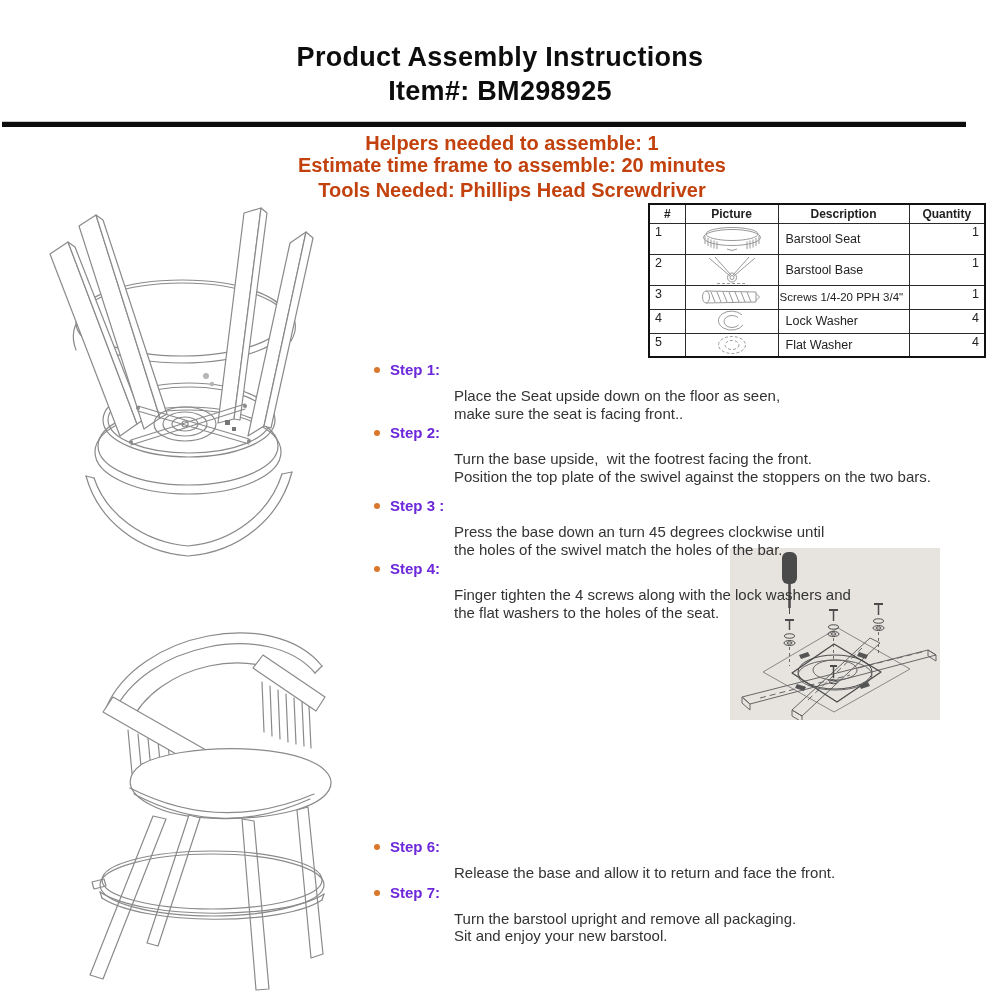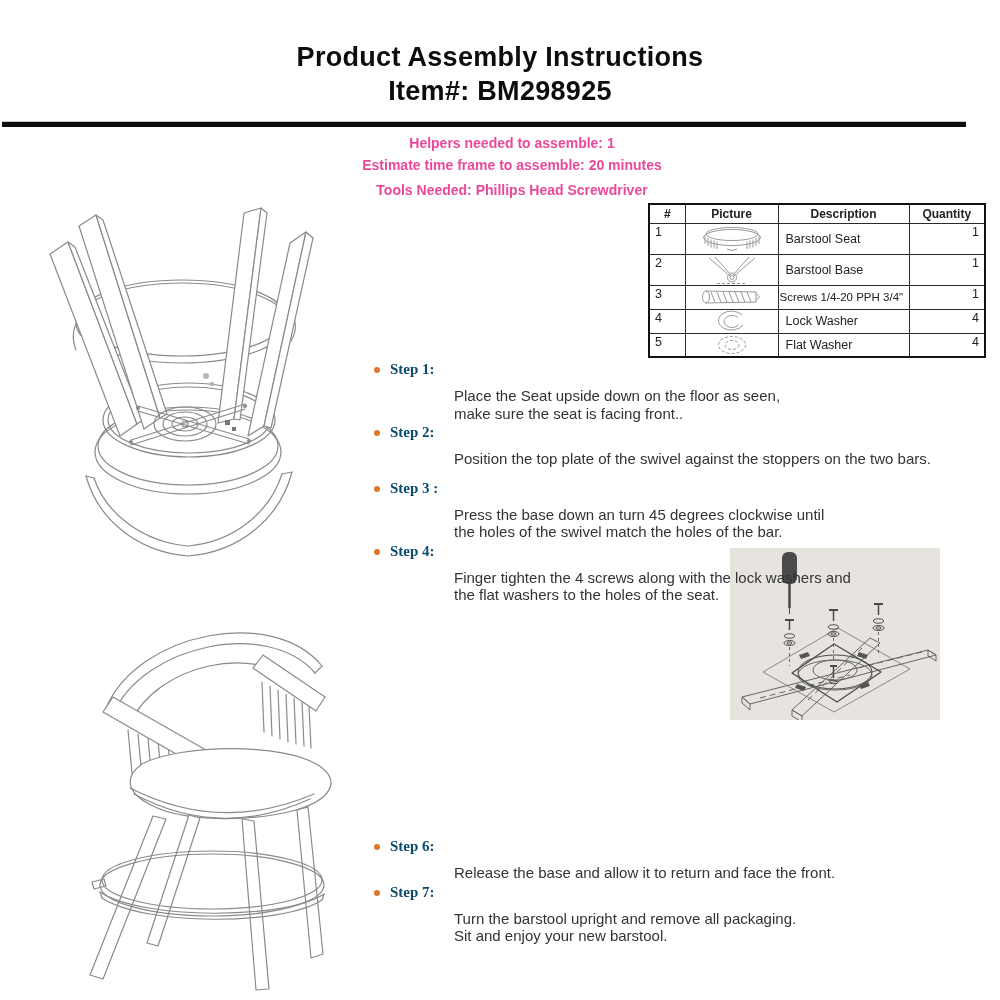--- a/index.html
+++ b/index.html
@@ -11,21 +11,21 @@
 
   
   #title-block { left:0; top:40px; width:1000px; text-align:center;
     font-weight:bold; font-size:27px; line-height:34px; color:#0d0d0d; letter-spacing:.3px; }
 
   
   #rule { left:2px; top:121px; width:964px; height:5px; background:#0c0c0c; border-top:1px solid #c9c9c9; }
 
   
   #info-block { left:242px; top:132px; width:540px; text-align:center;
-    font-weight:bold; font-size:14px; line-height:22px; color:#ec4899; }
+    font-weight:bold; font-size:20px; line-height:22px; color:#c2410c; }
   #info-block .tools-line { margin-top:3px; }
 
   
   #parts-table { left:648px; top:203px; border-collapse:collapse; border:2px solid #111;
     font-size:12.5px; color:#222; table-layout:fixed; }
   #parts-table th, #parts-table td { border:1px solid #2a2a2a; padding:0; overflow:hidden; }
   #parts-table th { font-weight:bold; text-align:center; font-size:12px; }
   .num-cell  { vertical-align:top; text-align:left; padding:1px 0 0 5px !important; }
   .pic-cell  { text-align:center; vertical-align:middle; }
   .desc-cell { vertical-align:middle; text-align:left; padding-left:7px !important;margin-top:20px; }
@@ -34,22 +34,22 @@
   .pic-cell svg { display:block; margin:0 auto; }
 
   
   .steps { left:374px; width:624px; }
   #steps-top { top:359px; }
   #steps-bottom { top:836px; }
   .step { display:flex; align-items:flex-start; margin-top:2px; }
   .step.gap { margin-top:12px; }
   .bullet { flex:0 0 6px; width:6px; height:6px; border-radius:50%;
     background:#d9782d; margin:6px 10px 0 0; }
-  .step-label { flex:0 0 64px; font-weight:bold; color:#0c4a6e;
-    font-size:15px; line-height:17.5px;font-family:Liberation Serif, serif; }
+  .step-label { flex:0 0 64px; font-weight:bold; color:#6d28d9;
+    font-size:15px; line-height:17.5px; }
   .step-text { font-size:15px; line-height:17.5px; color:#333;margin-top:26px; }
   .step-line { white-space:pre; }
 
   
   #drawing-upside { left:28px; top:190px; }
   #drawing-stool  { left:50px; top:602px; }
   #inset-diagram  { left:730px; top:548px; width:210px; height:172px; background:#e7e4e0; }
   svg { display:block; }
 </style>
 </head>
@@ -307,20 +307,21 @@
       <span class="step-label">Step 1:</span>
       <div class="step-text">
         <div class="step-line">Place the Seat upside down on the floor as seen,</div>
         <div class="step-line">make sure the seat is facing front..</div>
       </div>
     </div>
     <div class="step">
       <span class="bullet"></span>
       <span class="step-label">Step 2:</span>
       <div class="step-text">
+        <div class="step-line">Turn the base upside,  wit the footrest facing the front.</div>
         <div class="step-line">Position the top plate of the swivel against the stoppers on the two bars.</div>
       </div>
     </div>
     <div class="step gap">
       <span class="bullet"></span>
       <span class="step-label">Step 3 :</span>
       <div class="step-text">
         <div class="step-line">Press the base down an turn 45 degrees clockwise until</div>
         <div class="step-line">the holes of the swivel match the holes of the bar.</div>
       </div>

